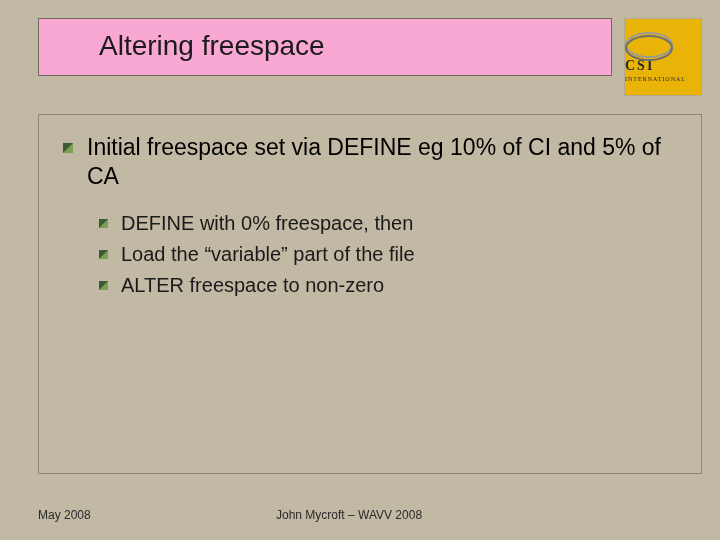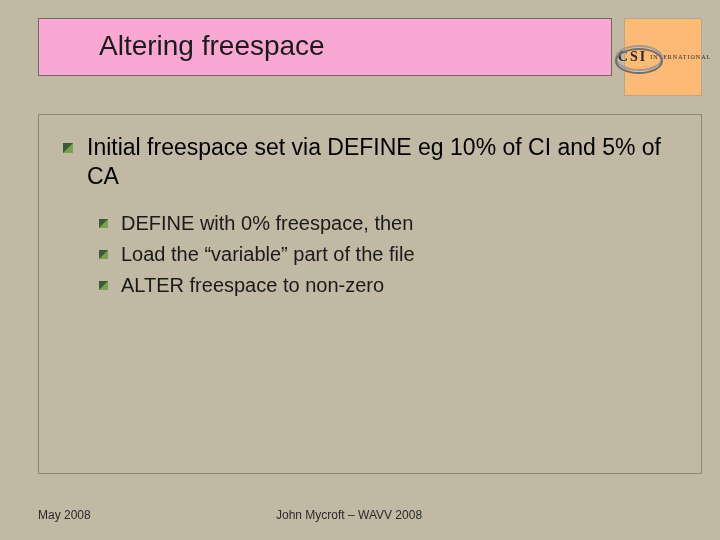--- a/index.html
+++ b/index.html
@@ -28,25 +28,25 @@
   }
   .title-box h1 {
     font-family: Arial, Helvetica, sans-serif;
     font-weight: 400;
     font-size: 28px;
     color: #1a1a1a;
   }
   .logo {
     width: 78px;
     height: 78px;
-    background: #fdba74;
+    background: #eab308;
     border: 1px solid #b3a98f;
     display: flex;
-    flex-direction: row;
-    align-items: center;
+    flex-direction: column;
+    align-items: flex-start;
     justify-content: center;
     gap: 3px;
   }
   .logo-ellipse {
     width: 44px;
     height: 24px;
     position: relative;
   }
   .logo-ellipse::before,
   .logo-ellipse::after {

